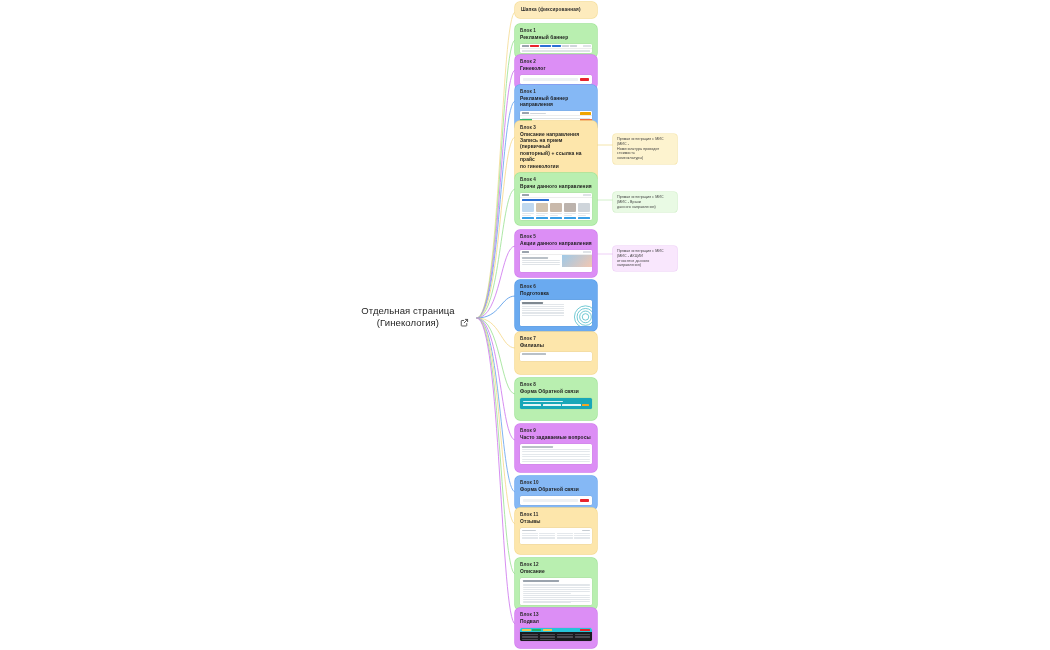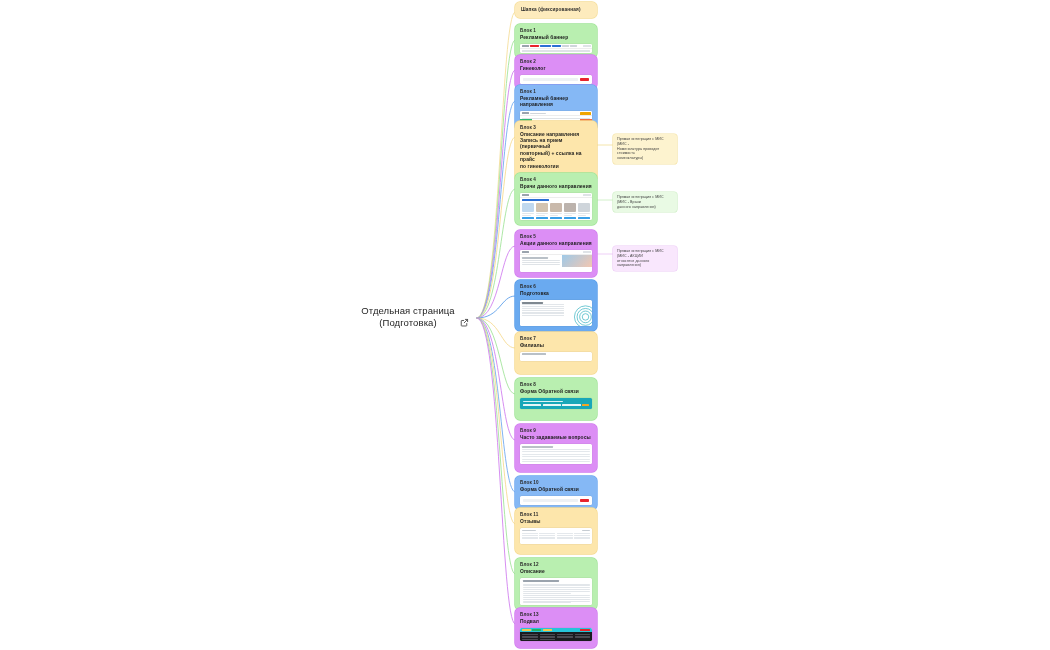--- a/index.html
+++ b/index.html
@@ -223,21 +223,21 @@
       <path d="M 477 318 C 500.56 318, 500.56 524, 515 524" fill="none" stroke="#f6d98d" stroke-width="0.9" stroke-linecap="round" opacity="0.95"></path>
       <path d="M 477 318 C 500.56 318, 500.56 574, 515 574" fill="none" stroke="#9fe396" stroke-width="0.9" stroke-linecap="round" opacity="0.95"></path>
       <path d="M 477 318 C 500.56 318, 500.56 624, 515 624" fill="none" stroke="#cf7aee" stroke-width="0.9" stroke-linecap="round" opacity="0.95"></path>
       <path d="M 597 145 L 613 145" fill="none" stroke="#f3e2a2" stroke-width="0.9"></path>
       <path d="M 597 200 L 613 200" fill="none" stroke="#cdeec4" stroke-width="0.9"></path>
       <path d="M 597 254 L 613 254" fill="none" stroke="#eccaf6" stroke-width="0.9"></path>
     </svg>
 
   <div class="root-node">
     <div class="root-label">Отдельная страница
-(Подготовка)</div>
+(Гинекология)</div>
     <span class="ext-icon">
       <svg viewBox="0 0 16 16" width="9" height="9" fill="none" stroke="#4a4a4a" stroke-width="1.6" stroke-linecap="round" stroke-linejoin="round">
         <path d="M9.5 2.5H13.5V6.5"></path>
         <path d="M13.5 2.5L7.5 8.5"></path>
         <path d="M12 9.8V13.2A1 1 0 0 1 11 14.2H3.2A1 1 0 0 1 2.2 13.2V5.4A1 1 0 0 1 3.2 4.4H6.6"></path>
       </svg>
     </span>
   </div>
 
   <div id="nodes-layer">

